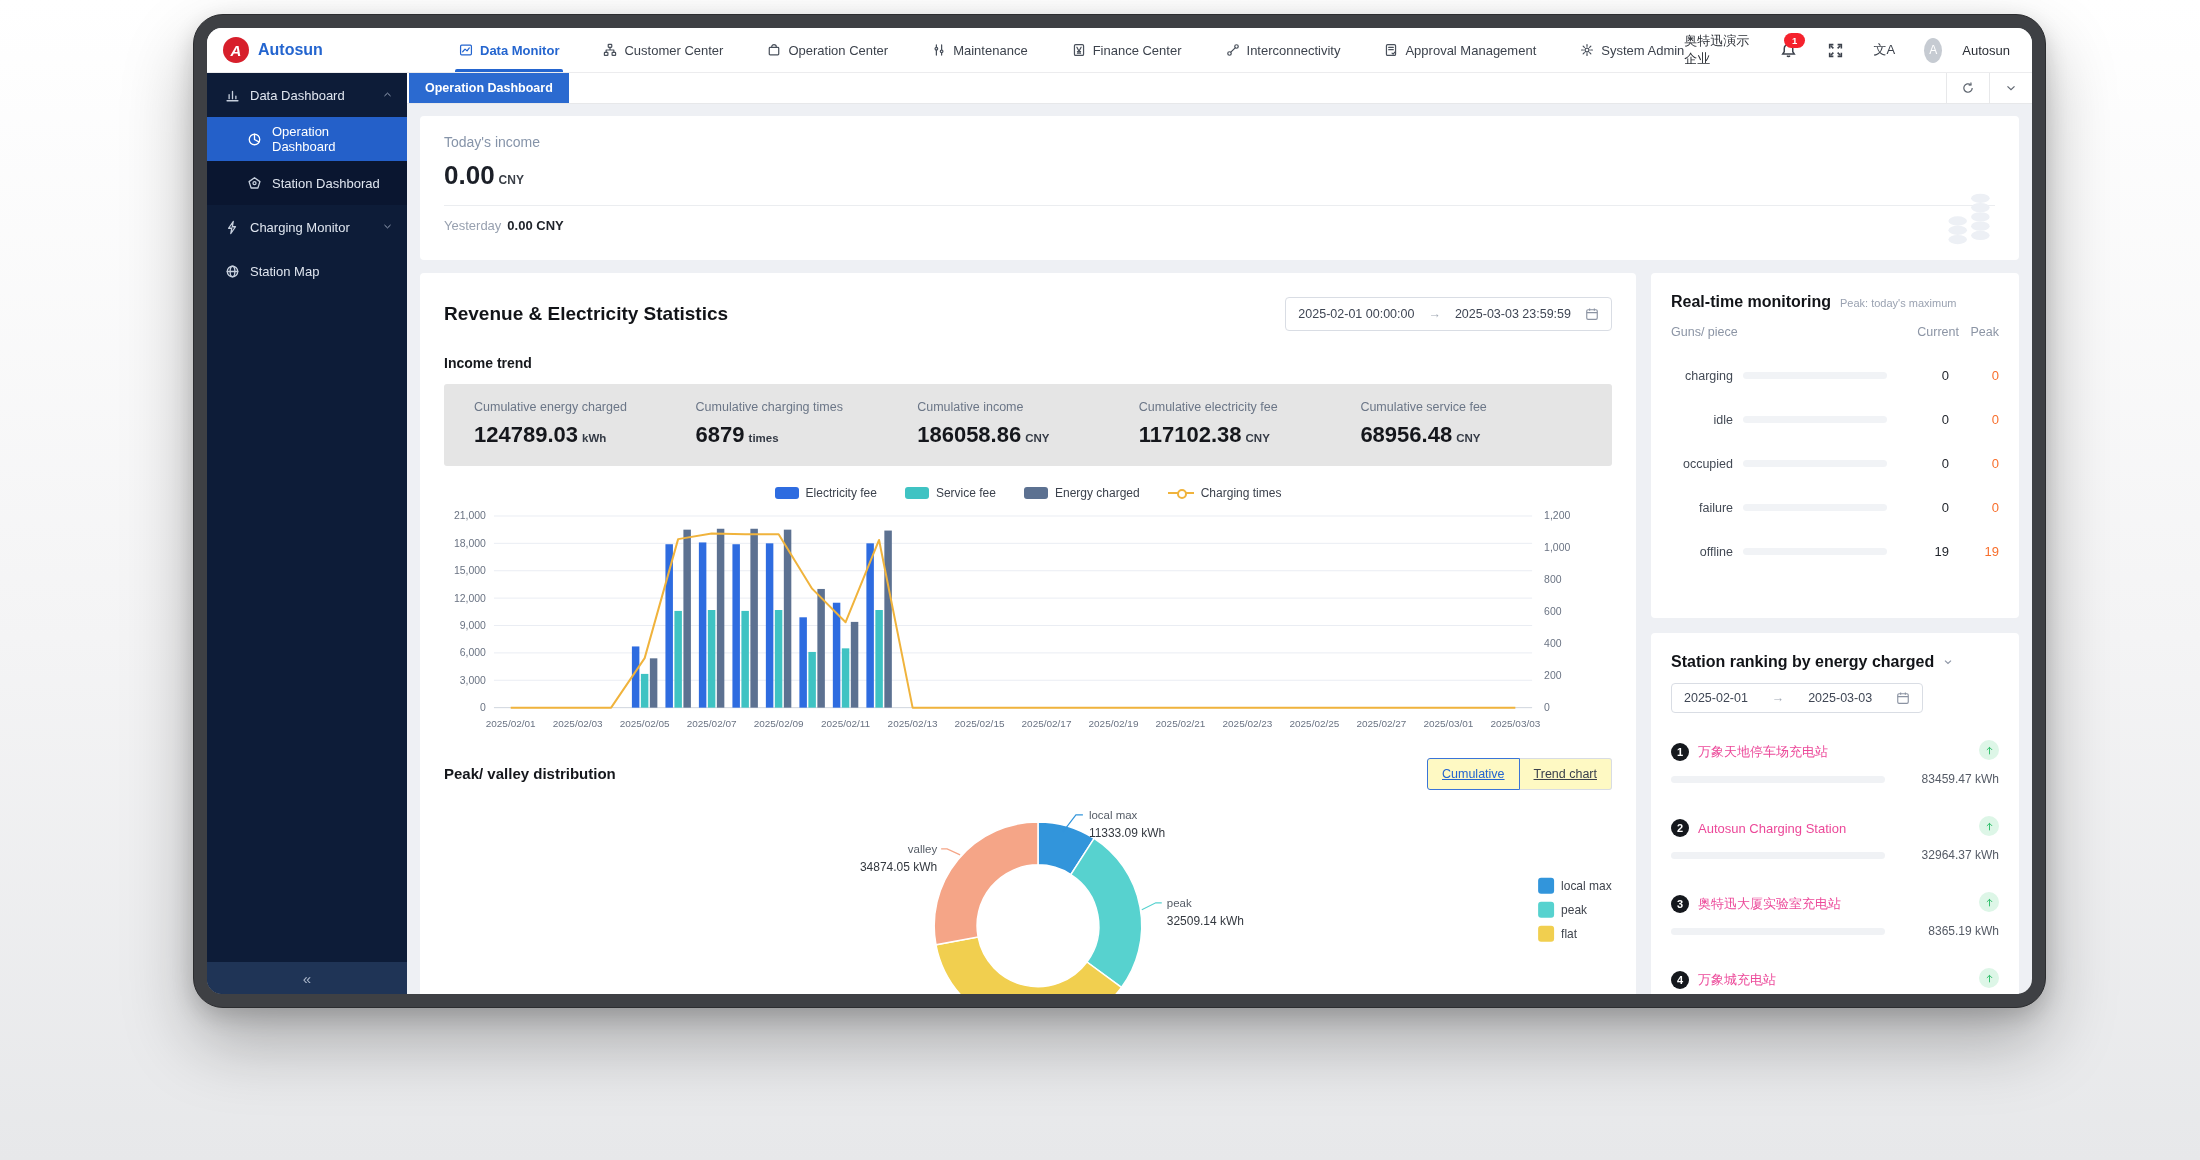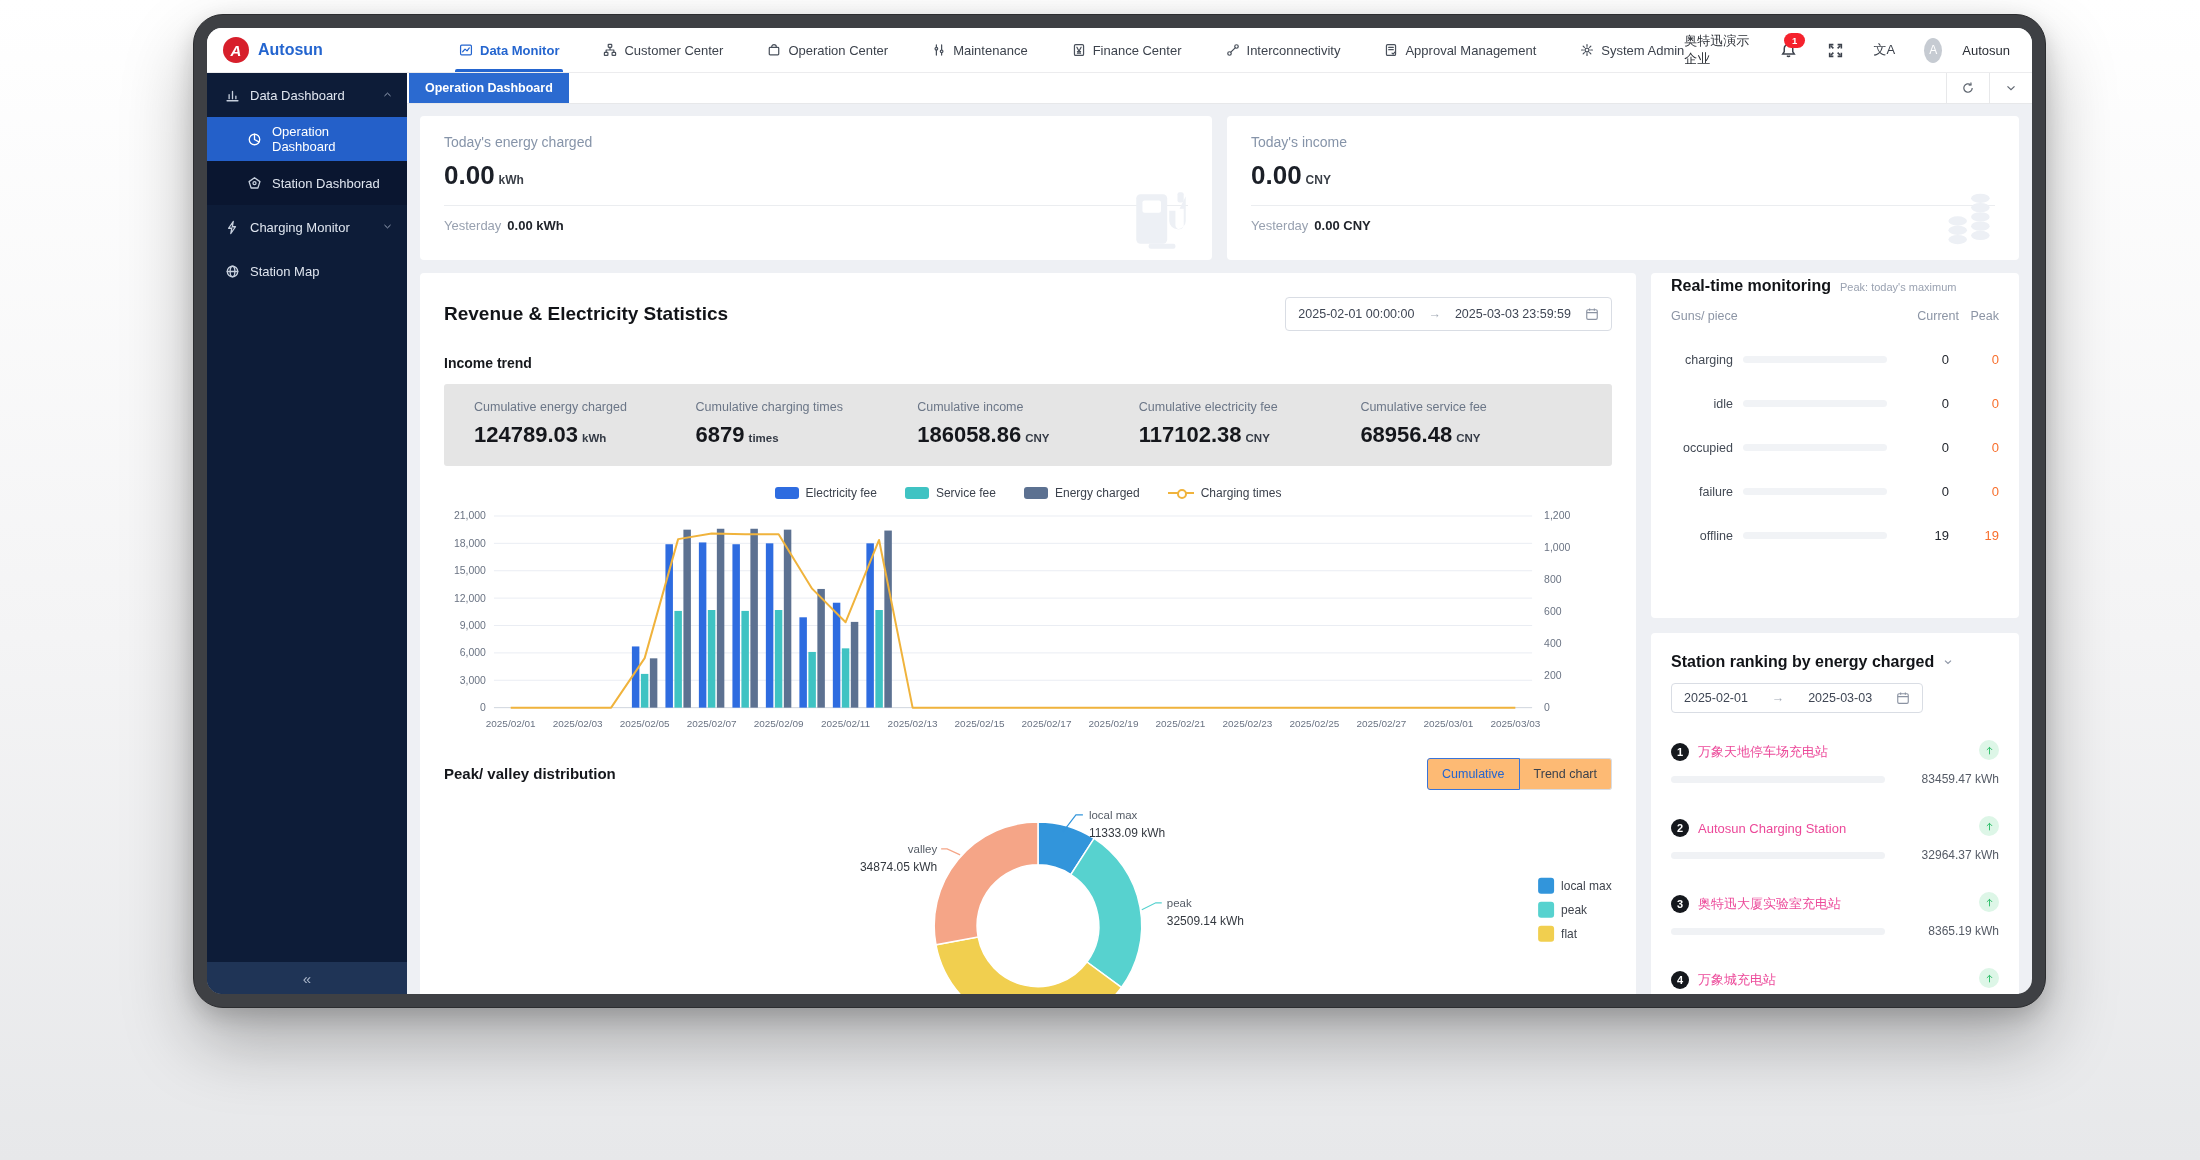--- a/index.html
+++ b/index.html
@@ -83,28 +83,28 @@
   .legend-line{position:relative;width:26px;height:12px;}
   .legend-line .ln{position:absolute;left:0;right:0;top:5px;height:2px;background:#f0b33c;}
   .legend-line .dot{position:absolute;left:9px;top:2px;width:6px;height:6px;border:2px solid #f0b33c;border-radius:50%;background:#fff;}
 
   .combo-wrap{margin-top:4px;}
   .combo-wrap svg{display:block;width:100%;height:auto;}
 
   .pv-head{margin-top:14px;display:flex;align-items:center;justify-content:space-between;}
   .pv-title{font-size:15px;font-weight:bold;color:#15171c;}
   .toggle{display:flex;}
-  .toggle-btn{height:30px;display:flex;align-items:center;padding:0 14px;font-size:12.5px;border:1px solid #d8dce3;color:#3b414c;background:#fdba74;cursor:pointer;}
+  .toggle-btn{height:30px;display:flex;align-items:center;padding:0 14px;font-size:12.5px;border:1px solid #d8dce3;color:#3b414c;background:#fef9c3;cursor:pointer;text-decoration:underline;}
   .toggle-btn:first-child{border-radius:3px 0 0 3px;}
   .toggle-btn:last-child{border-radius:0 3px 3px 0;border-left:none;}
   .toggle-btn.on{color:#2465cf;border:1px solid #3a74d8;position:relative;z-index:1;}
   .donut-wrap svg{display:block;width:100%;height:auto;}
 
   
-  .monitor{flex:0 0 345px;padding:4px 20px;box-sizing:border-box;}
+  .monitor{flex:0 0 345px;padding:20px 20px;box-sizing:border-box;}
   .mon-head{display:flex;align-items:baseline;gap:9px;}
   .mon-title{font-size:16px;font-weight:bold;color:#121418;}
   .mon-sub{font-size:11px;color:#9aa2b1;}
   .mon-cols{margin-top:14px;display:flex;font-size:12.5px;color:#8c95a5;}
   .mon-cols .c2{margin-left:auto;width:52px;text-align:right;}
   .mon-cols .c3{width:40px;text-align:right;}
   .mon-row{display:grid;grid-template-columns:62px 1fr 52px 40px;gap:10px;align-items:center;margin-top:29px;}
   .mon-label{font-size:12.5px;color:#434a55;text-align:right;}
   .mon-track{height:7px;background:#f1f3f6;border-radius:4px;overflow:hidden;}
   .mon-fill{height:100%;background:#9ca4ae;border-radius:4px;}
@@ -290,33 +290,20 @@
               <div class="strip-cell">
                 <svg viewBox="0 0 16 16" fill="none" stroke-width="1.4">
                     <path d="M4 6.2 8 10l4-3.8"></path>
                   </svg>
               </div>
             </div>
           </div>
 
           <main class="main">
             <div class="cards" id="cards">
-                <div class="card">
-                  <div class="card-title">Today's energy charged</div>
-                  <div class="card-value">0.00<span class="card-unit">kWh</span></div>
-                  <div class="card-divider"></div>
-                  <div class="card-foot">Yesterday<b>0.00 kWh</b></div>
-                  <div class="card-icon"><svg viewBox="0 0 64 60" fill="#edf0f5">
-                      <rect x="8" y="6" width="30" height="48" rx="4"></rect>
-                      <rect x="14" y="12" width="18" height="12" rx="2" fill="#fff"></rect>
-                      <rect x="20" y="54" width="26" height="5" rx="2"></rect>
-                      <path d="M40 22h6v14a4 4 0 0 0 8 0V20h-4l6-12v24a8 8 0 0 1-16 0z"></path>
-                      <rect x="48" y="4" width="6" height="10" rx="2"></rect>
-                    </svg></div>
-                </div>
                 <div class="card">
                   <div class="card-title">Today's income</div>
                   <div class="card-value">0.00<span class="card-unit">CNY</span></div>
                   <div class="card-divider"></div>
                   <div class="card-foot">Yesterday<b>0.00 CNY</b></div>
                   <div class="card-icon"><svg viewBox="0 0 64 60" fill="#edf0f5">
                       <ellipse cx="44" cy="10" rx="9" ry="4.5"></ellipse>
                       <ellipse cx="44" cy="19" rx="9" ry="4.5"></ellipse>
                       <ellipse cx="44" cy="28" rx="9" ry="4.5"></ellipse>
                       <ellipse cx="44" cy="37" rx="9" ry="4.5"></ellipse>

